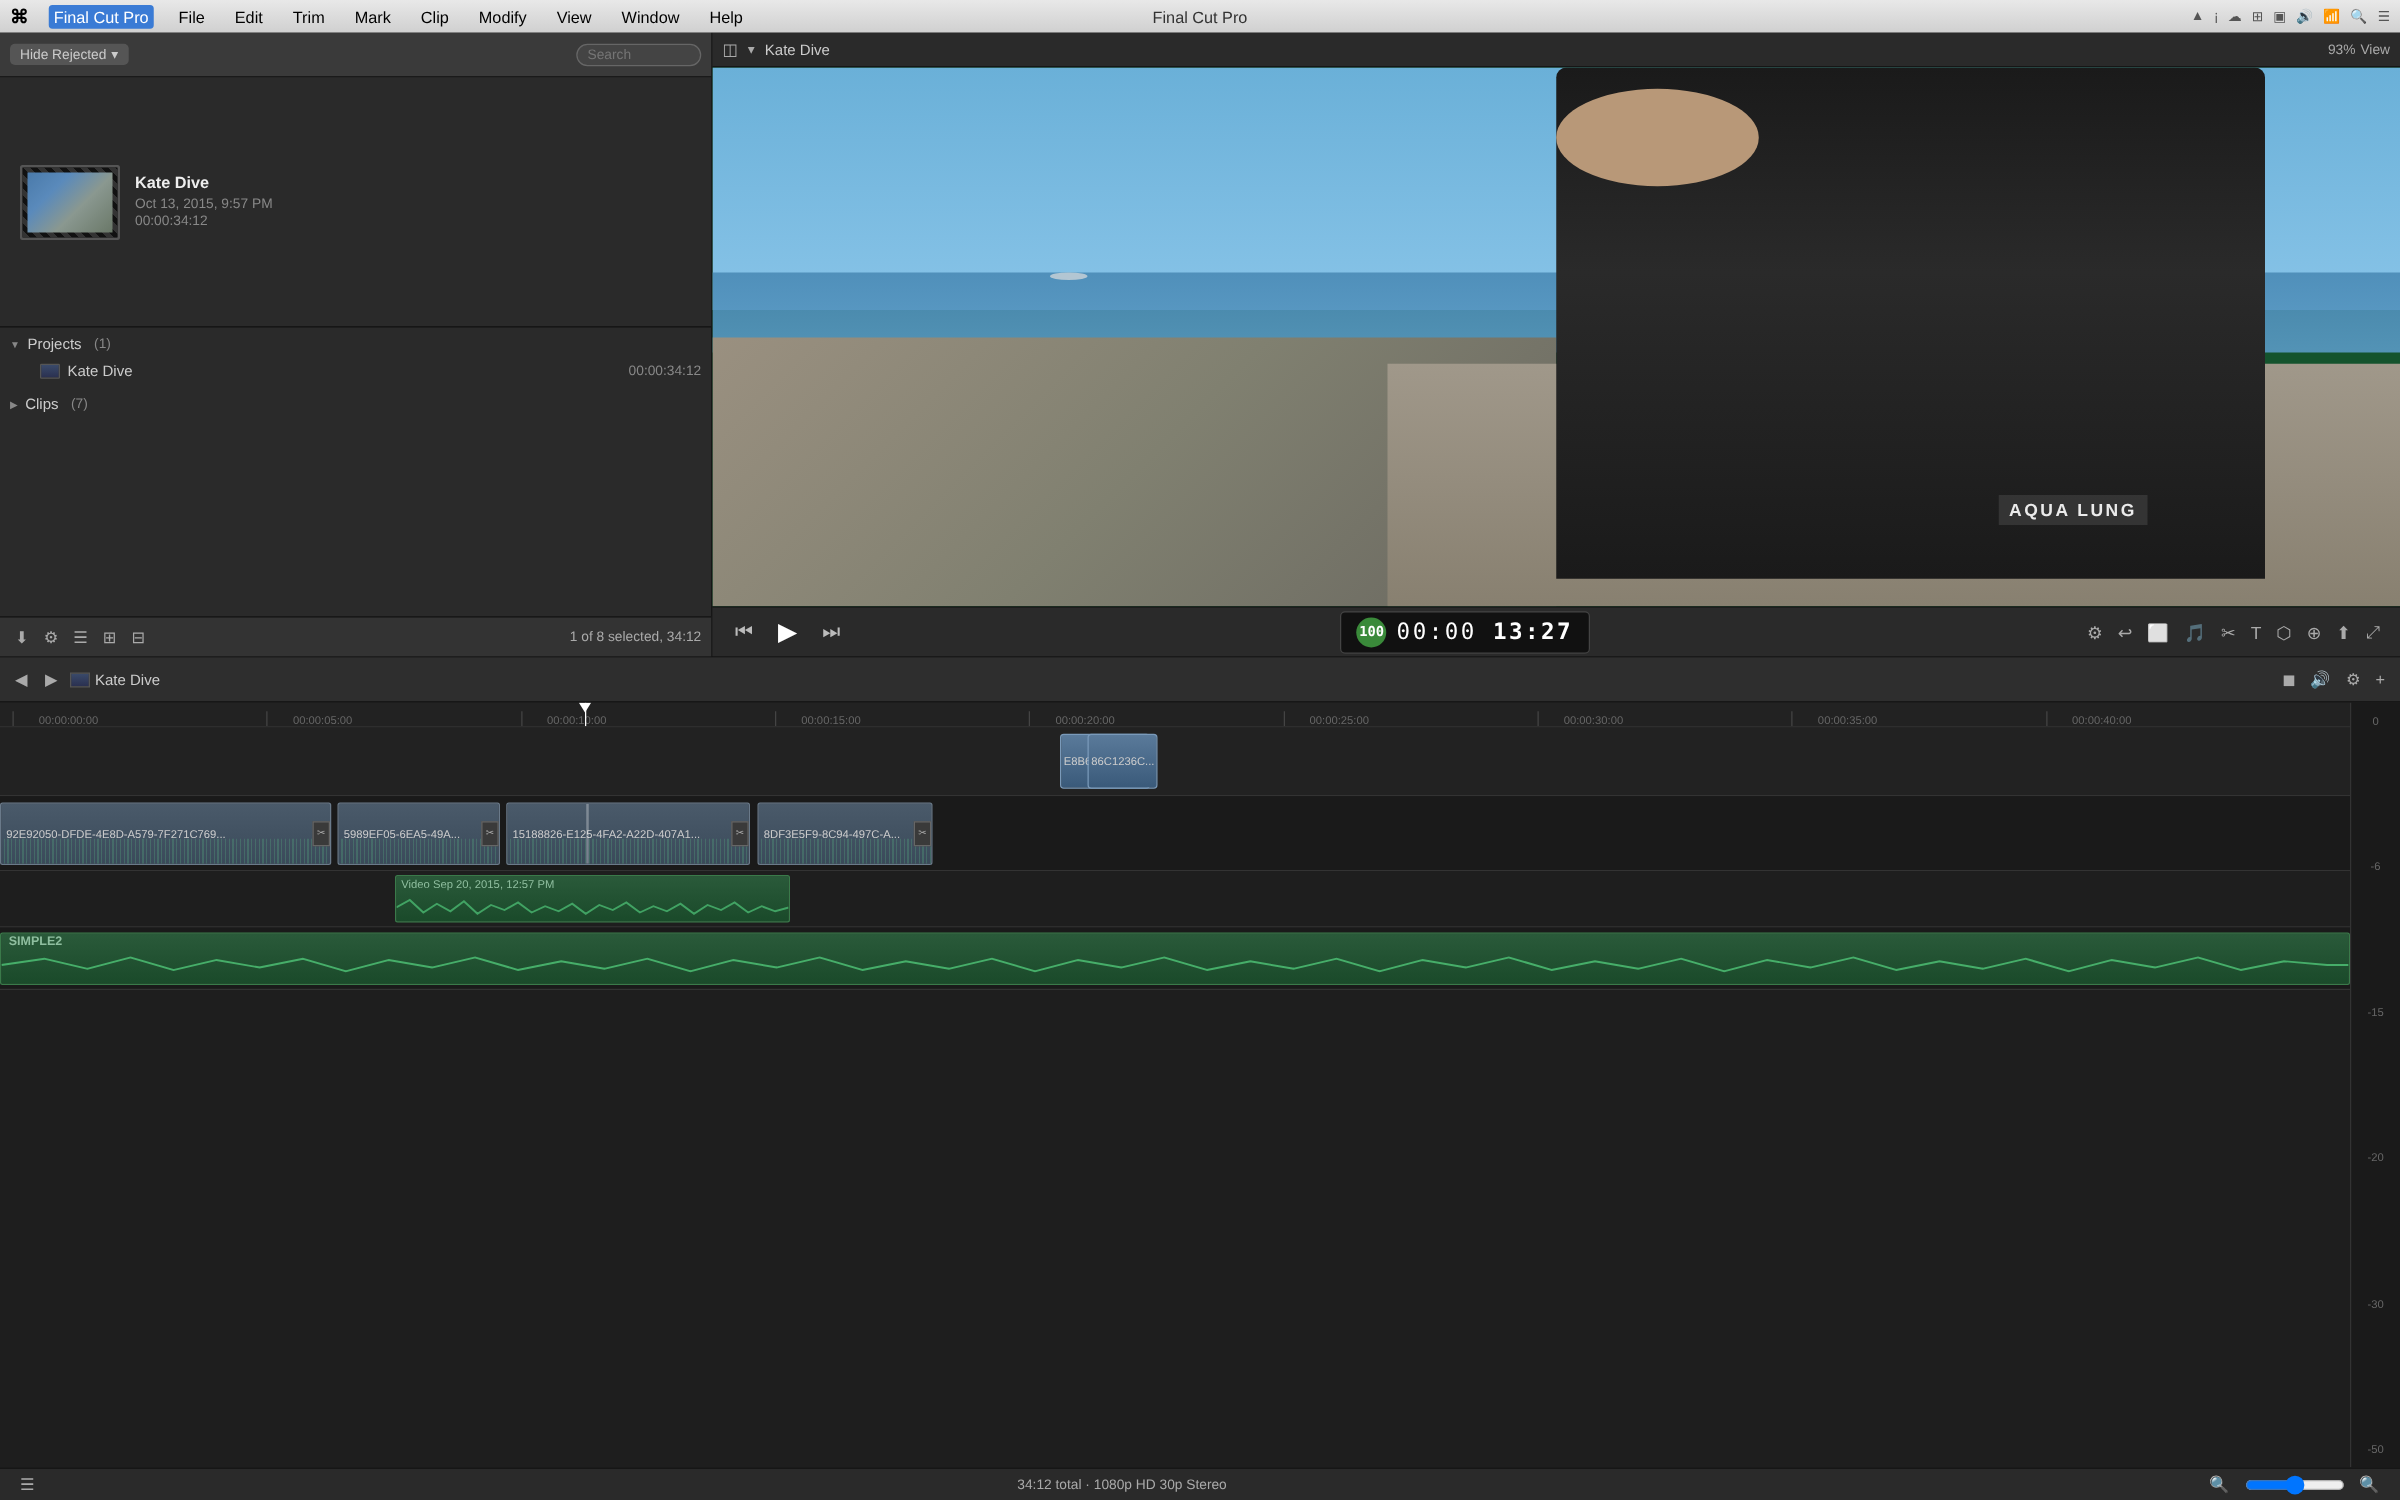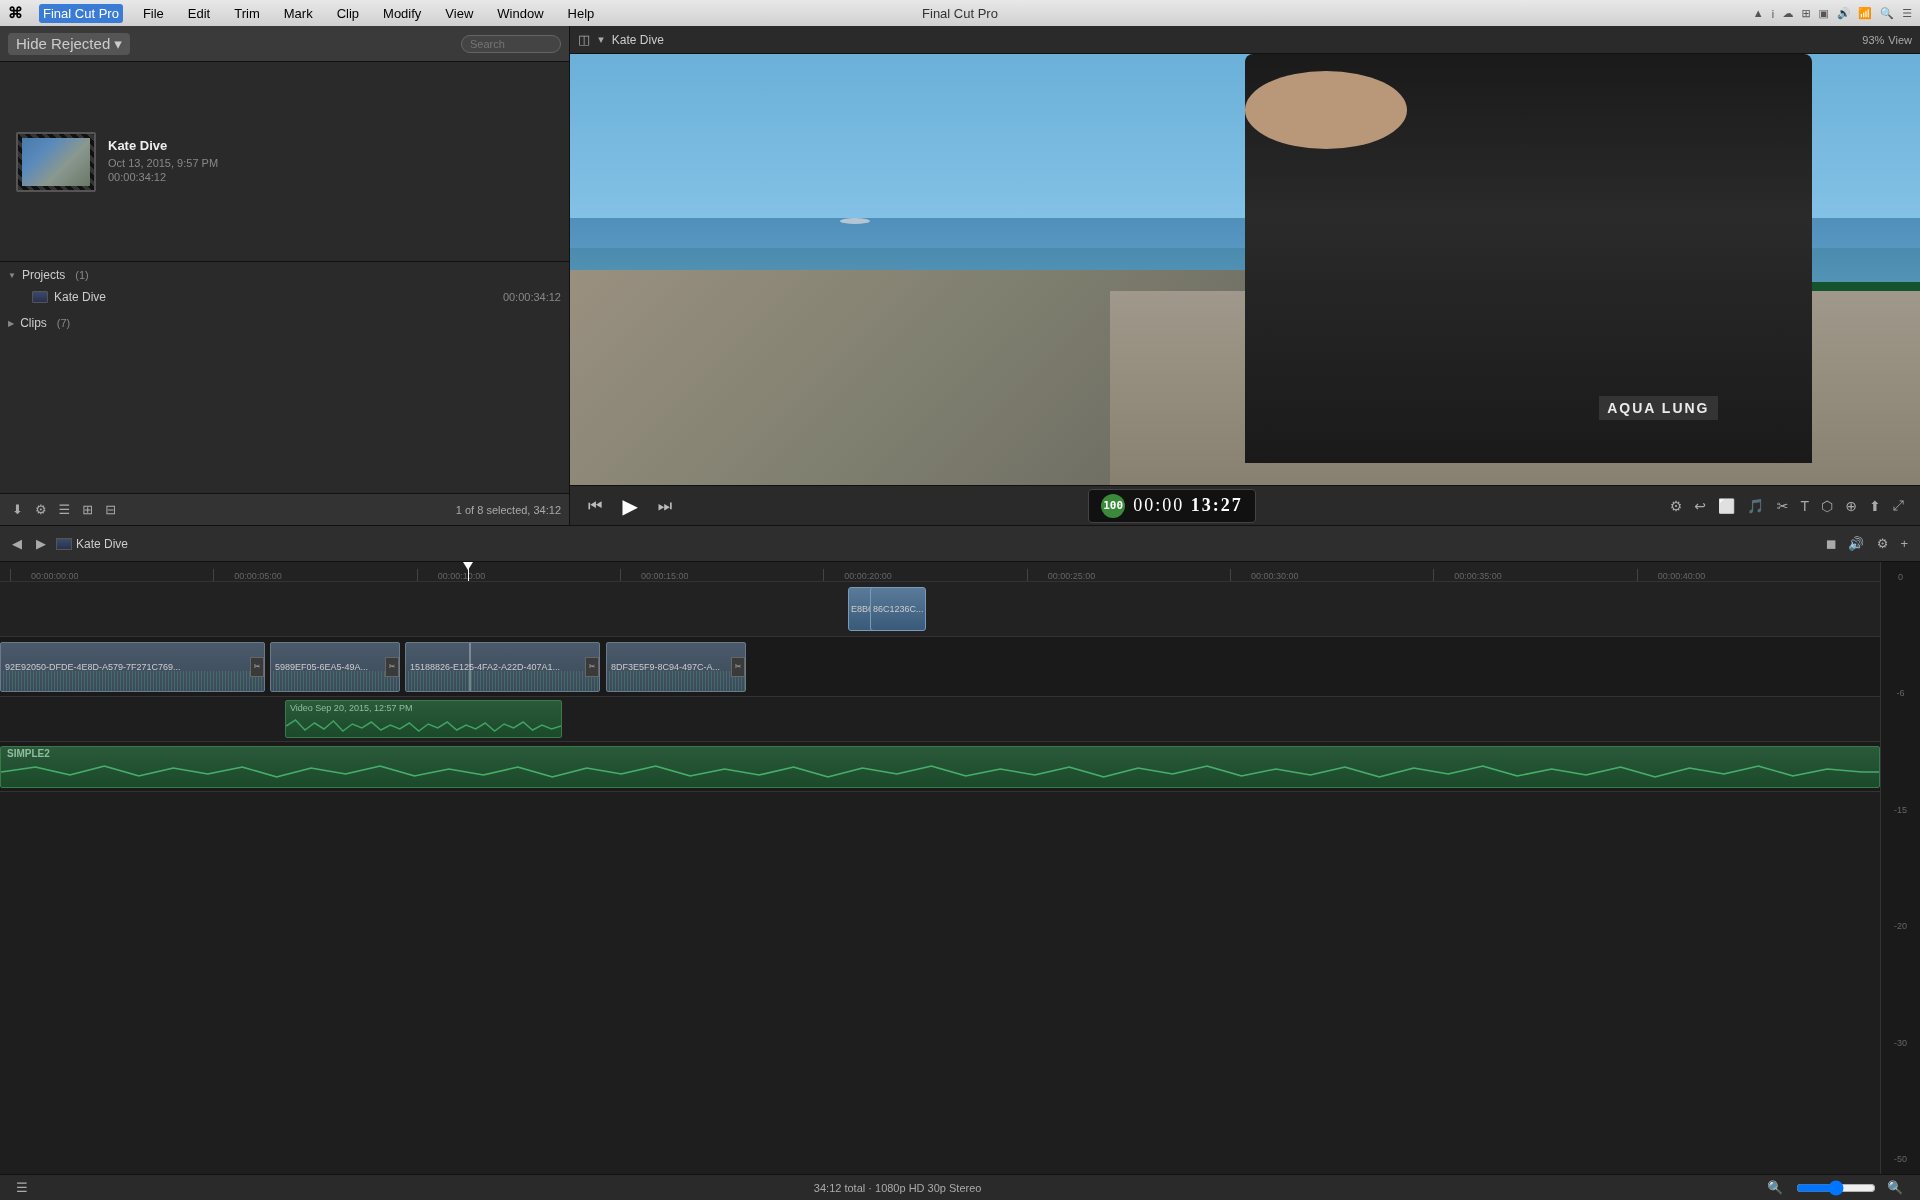--- a/index.html
+++ b/index.html
@@ -85,24 +85,24 @@
       padding: 0 8px;
       gap: 6px;
       border-bottom: 1px solid #111;
     }
     .hide-rejected-btn {
       background: #555;
       border: none;
       color: #ccc;
       padding: 2px 8px;
       border-radius: 4px;
-      font-size: 15px;
+      font-size: 11px;
       cursor: pointer;
       display: flex;
-      align-items: flex-start;
+      align-items: flex-end;
       gap: 4px;
     }
     .search-box {
       margin-left: auto;
       background: #444;
       border: 1px solid #666;
       border-radius: 10px;
       padding: 2px 8px;
       color: #ccc;
       font-size: 11px;
@@ -592,22 +592,22 @@
     .attached-audio-clip {
       position: absolute;
       height: 38px;
       top: 3px;
       background: linear-gradient(to bottom, #2a5a3a, #1a4a2a);
       border: 1px solid #3a7a4a;
       border-radius: 2px;
       overflow: hidden;
     }
     .attached-audio-1 {
-      left: 285px;
-      width: 277px;
+      left: 316px;
+      width: 316px;
     }
     .attached-audio-label {
       font-size: 9px;
       color: #8fbe9f;
       padding: 2px 4px;
     }
 
     
     .track-bg-audio {
       height: 50px;
@@ -796,21 +796,21 @@
         </div>
       </div>
 
       <div class="viewer-controls">
         <button class="viewer-ctrl-btn">⏮</button>
         <button class="viewer-ctrl-btn viewer-play-btn">▶</button>
         <button class="viewer-ctrl-btn">⏭</button>
 
         <div class="timecode-display">
           <span class="timecode-badge">100</span>
-          <div style="position:relative;font-family:Liberation Serif, serif;">
+          <div style="position:relative;">
             <span class="timecode-value">00:00 <strong>13:27</strong></span>
           </div>
         </div>
 
         <div class="viewer-toolbar-right">
           <button class="viewer-tool-btn">⚙</button>
           <button class="viewer-tool-btn">↩</button>
           <button class="viewer-tool-btn">⬜</button>
           <button class="viewer-tool-btn">🎵</button>
           <button class="viewer-tool-btn">✂</button>

